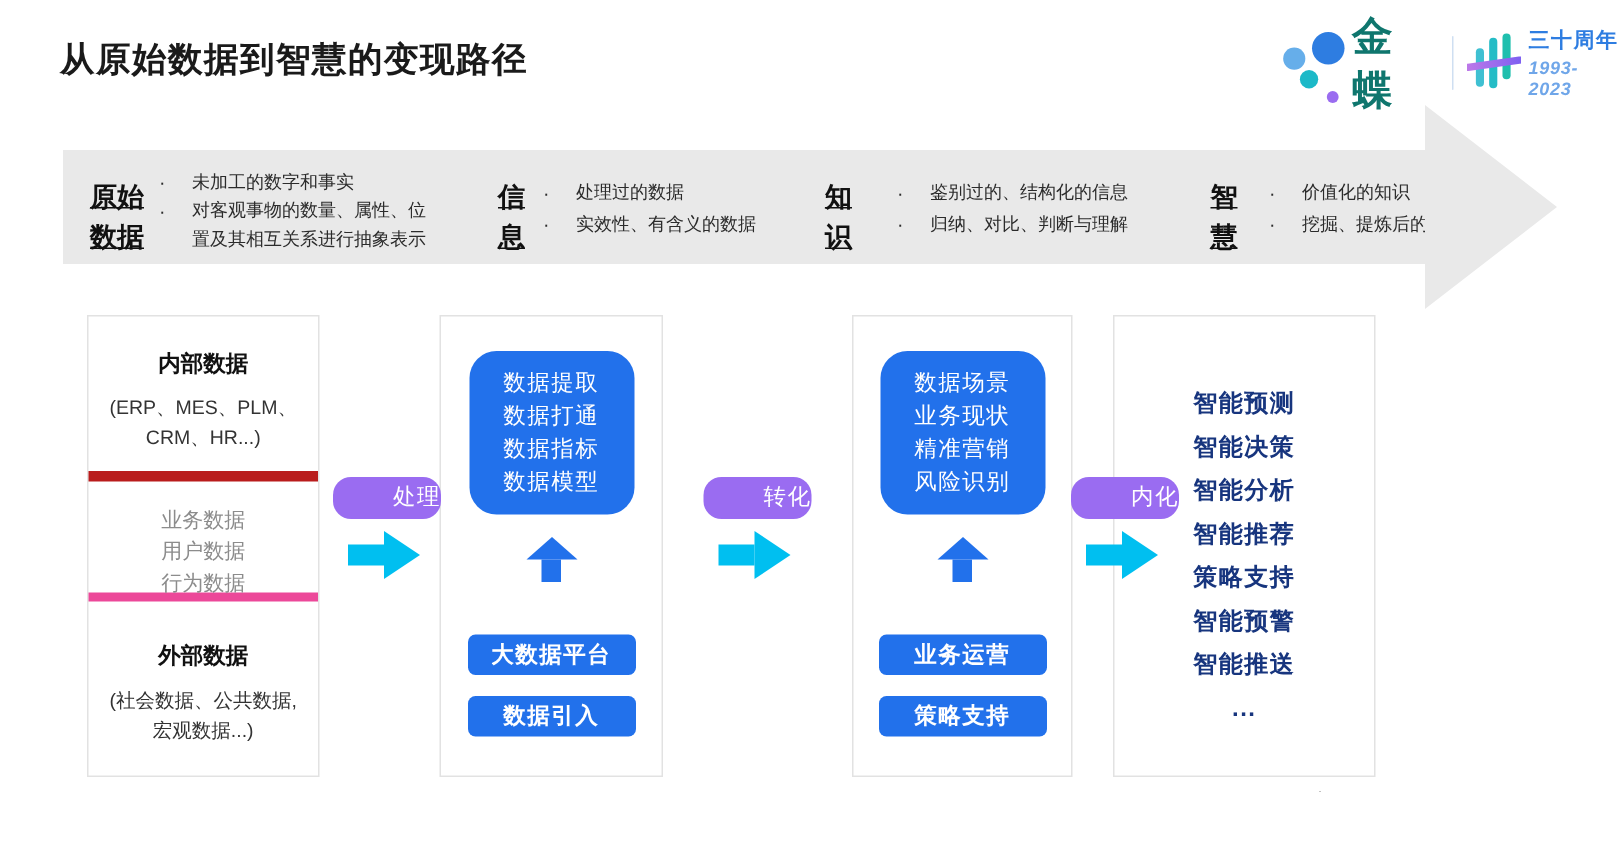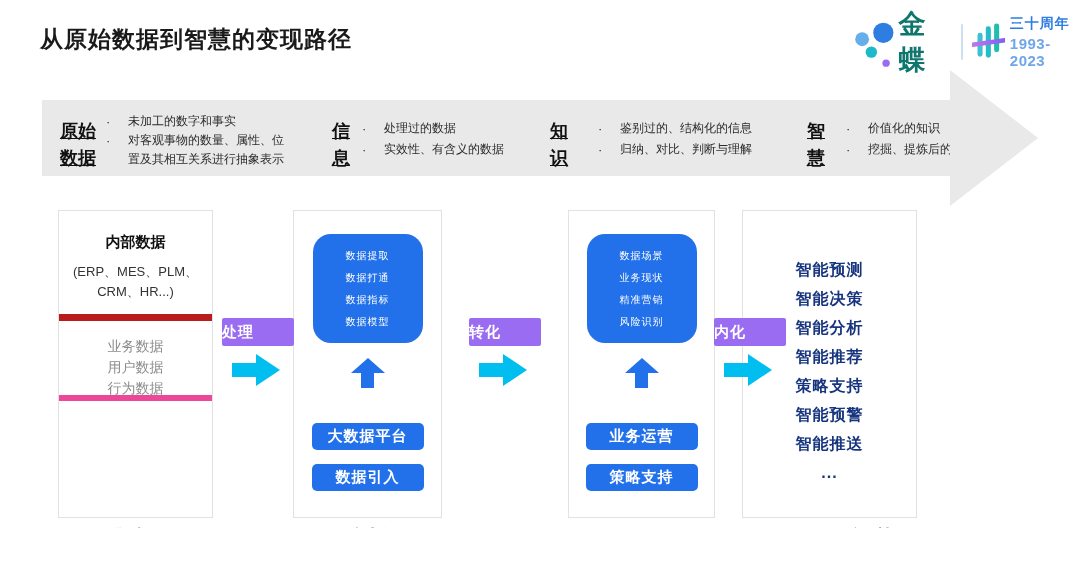--- a/index.html
+++ b/index.html
@@ -13,21 +13,21 @@
   
   .page-title {
     position:absolute; left:40px; top:24px;
     font-size:23px; font-weight:800; letter-spacing:1px; color:#1a1a1a;
   }
   .logo { position:absolute; left:852px; top:14px; height:56px; display:flex; align-items:center; }
   .logo-brand { font-size:27px; font-weight:700; color:#0f766e; margin-left:4px; letter-spacing:2px; }
   .logo-divider { width:2px; height:36px; background:#cfdff2; margin:0 9px; border-radius:1px; }
   .anniv-text { display:flex; flex-direction:column; justify-content:center; margin-left:5px; }
   .anniv-title { font-size:14px; font-weight:800; color:#2E7DE1; letter-spacing:1px; }
-  .anniv-years { font-size:15px; font-weight:700; color:#6FA6E9; margin-top:2px; letter-spacing:0.5px; }
+  .anniv-years { font-size:12px; font-weight:700; color:#6FA6E9; margin-top:2px; letter-spacing:0.5px;font-style:italic; }
 
   
   .banner-rect {
     position:absolute; left:42px; top:100px; width:908px; height:76px;
     background:#e9e9e9;
   }
   .banner-head {
     position:absolute; left:950px; top:70px; width:0; height:0;
     border-top:68px solid transparent; border-bottom:68px solid transparent;
     border-left:88px solid #e9e9e9;
@@ -51,21 +51,21 @@
   .c1-sec1 { height:110px; border-bottom:7px solid #b91c1c; padding-top:22px; }
   .c1-sec2 { height:80px;  border-bottom:6px solid #ec4899; padding-top:15px; }
   .c1-sec3 { padding-top:27px; }
   .c1-title { font-size:15px; font-weight:800; color:#111; margin-bottom:10px; }
   .c1-sub { font-size:13px; color:#333; line-height:20px; }
   .c1-gray { font-size:14px; color:#8c8c8c; line-height:21px; }
 
   
   .bluebox {
     width:110px; height:109px; margin:23px auto 0; border-radius:18px;
-    background:#2271EB; color:#ffffff; font-size:10px; line-height:22px;
+    background:#2271EB; color:#ffffff; font-size:15px; line-height:22px;
     display:flex; align-items:center; justify-content:center; text-align:center;
     letter-spacing:1px;
   }
   .up-arrow { width:34px; margin:15px auto 0; }
   .up-arrow-head { width:0; height:0; margin:0 auto;
     border-left:17px solid transparent; border-right:17px solid transparent;
     border-bottom:15px solid #2271EB; }
   .up-arrow-stem { width:13px; height:15px; background:#2271EB; margin:0 auto; }
   .pill-btn {
     width:112px; height:27px; margin:0 auto; border-radius:5px;
@@ -76,22 +76,22 @@
   .btn-2 { margin-top:14px; }
 
   
   .c4-list { padding-top:44px; }
   .c4-item { height:29px; line-height:29px; text-align:center;
     font-size:16px; font-weight:800; color:#17357E; letter-spacing:1px; }
 
   
   .connector { position:absolute; top:318px; width:72px; }
   .conn-badge {
-    height:28px; line-height:28px; text-align:left; border-radius:2px;
-    background:#9A6CF1; color:#ffffff; font-size:15px; font-weight:700; letter-spacing:1px;
+    height:28px; line-height:28px; text-align:right; border-radius:12px;
+    background:#9A6CF1; color:#ffffff; font-size:15px; font-weight:400; letter-spacing:1px;
   }
   .right-arrow { display:flex; margin:8px 0 0 10px; height:32px; }
   .ra-stem { width:24px; height:14px; background:#00BFF0; margin-top:9px; }
   .ra-head { width:0; height:0;
     border-top:16px solid transparent; border-bottom:16px solid transparent;
     border-left:24px solid #00BFF0; }
 
   
   .footer-label {
     position:absolute; top:524px; width:120px; text-align:center;
@@ -192,20 +192,25 @@
     <div class="c1-sec c1-sec1">
       <div class="c1-title">内部数据</div>
       <div class="c1-sub pre">(ERP、MES、PLM、
 CRM、HR...)</div>
     </div>
     <div class="c1-sec c1-sec2">
       <div class="c1-gray">业务数据</div>
       <div class="c1-gray">用户数据</div>
       <div class="c1-gray">行为数据</div>
     </div>
+    <div class="c1-sec c1-sec3">
+      <div class="c1-title">外部数据</div>
+      <div class="c1-sub pre">(社会数据、公共数据,
+宏观数据...)</div>
+    </div>
   </div>
 
   <div class="col" style="left:293px; width:149px;">
     <div class="bluebox pre">数据提取
 数据打通
 数据指标
 数据模型</div>
     <div class="up-arrow">
       <div class="up-arrow-head"></div>
       <div class="up-arrow-stem"></div>

